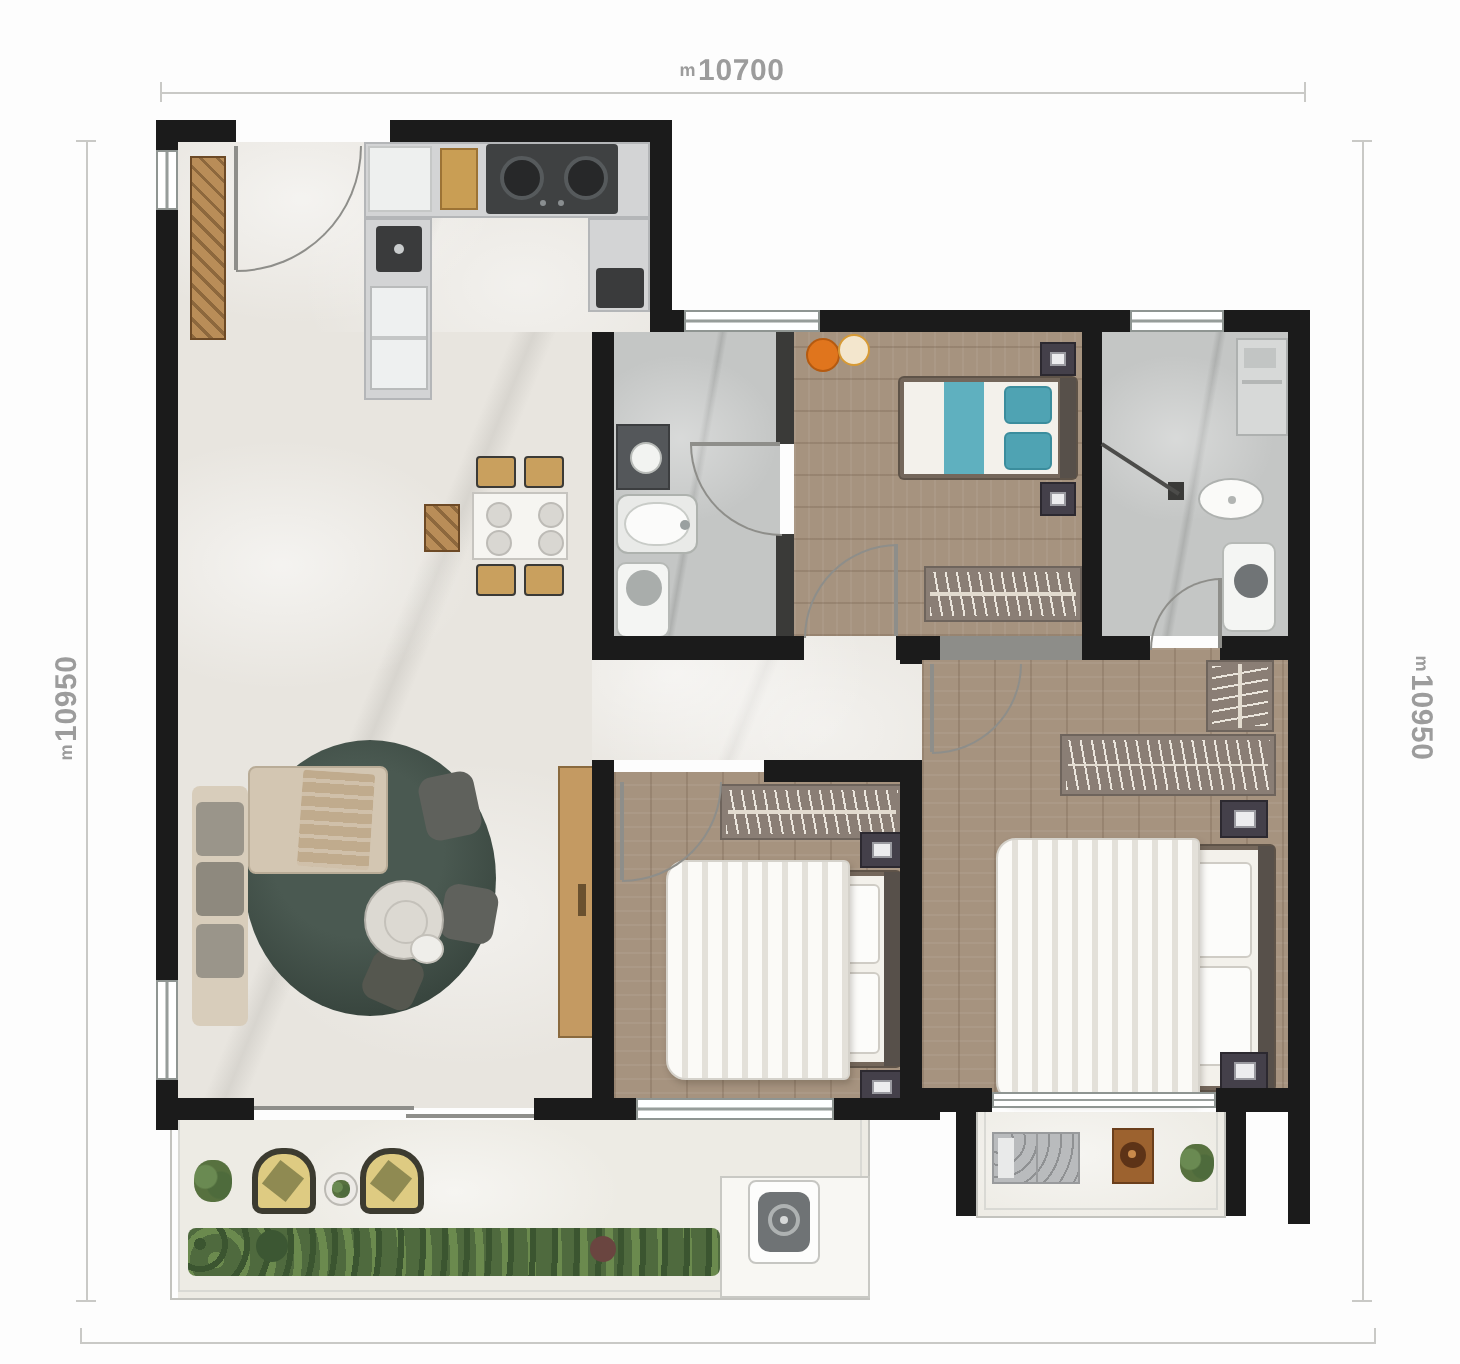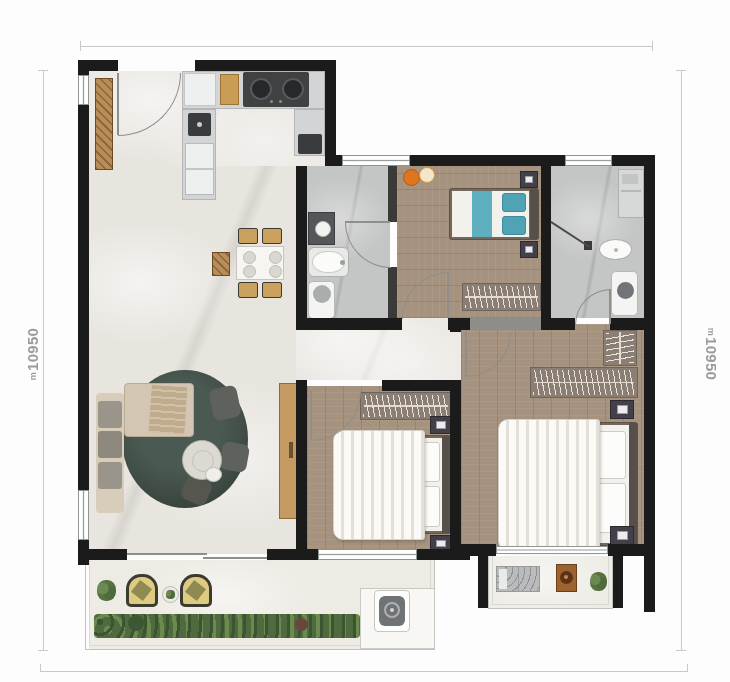--- a/index.html
+++ b/index.html
@@ -315,20 +315,23 @@
   </div>
   <div class="f" style="left:556px;top:564px;width:21px;height:28px;background:#9c622f;border:1px solid #6b3f1c;box-sizing:border-box">
     <div style="position:absolute;left:3px;top:6px;width:13px;height:13px;border-radius:50%;background:#5d3317"></div>
     <div style="position:absolute;left:7px;top:10px;width:4px;height:4px;border-radius:50%;background:#c98a4b"></div>
   </div>
   <div class="f greens" style="left:590px;top:572px;width:17px;height:19px"></div>
 
   <div class="dim dline" style="left:80px;top:46px;width:573px;height:1px"></div>
   <div class="dim dline" style="left:80px;top:41px;width:1px;height:10px"></div>
   <div class="dim dline" style="left:652px;top:41px;width:1px;height:10px"></div>
+  <div class="dim dlabel" style="left:306px;top:26px;width:120px;height:18px">
+    <span class="pre">m</span><span>10700</span>
+  </div>
   <div class="dim dline" style="left:43px;top:70px;width:1px;height:581px"></div>
   <div class="dim dline" style="left:38px;top:70px;width:10px;height:1px"></div>
   <div class="dim dline" style="left:38px;top:650px;width:10px;height:1px"></div>
   <div class="dim dlabel" style="left:2px;top:346px;width:60px;height:16px;transform:rotate(-90deg)">
     <span class="pre">m</span><span>10950</span>
   </div>
   <div class="dim dline" style="left:681px;top:70px;width:1px;height:581px"></div>
   <div class="dim dline" style="left:676px;top:70px;width:10px;height:1px"></div>
   <div class="dim dline" style="left:676px;top:650px;width:10px;height:1px"></div>
   <div class="dim dlabel" style="left:682px;top:346px;width:60px;height:16px;transform:rotate(90deg)">

